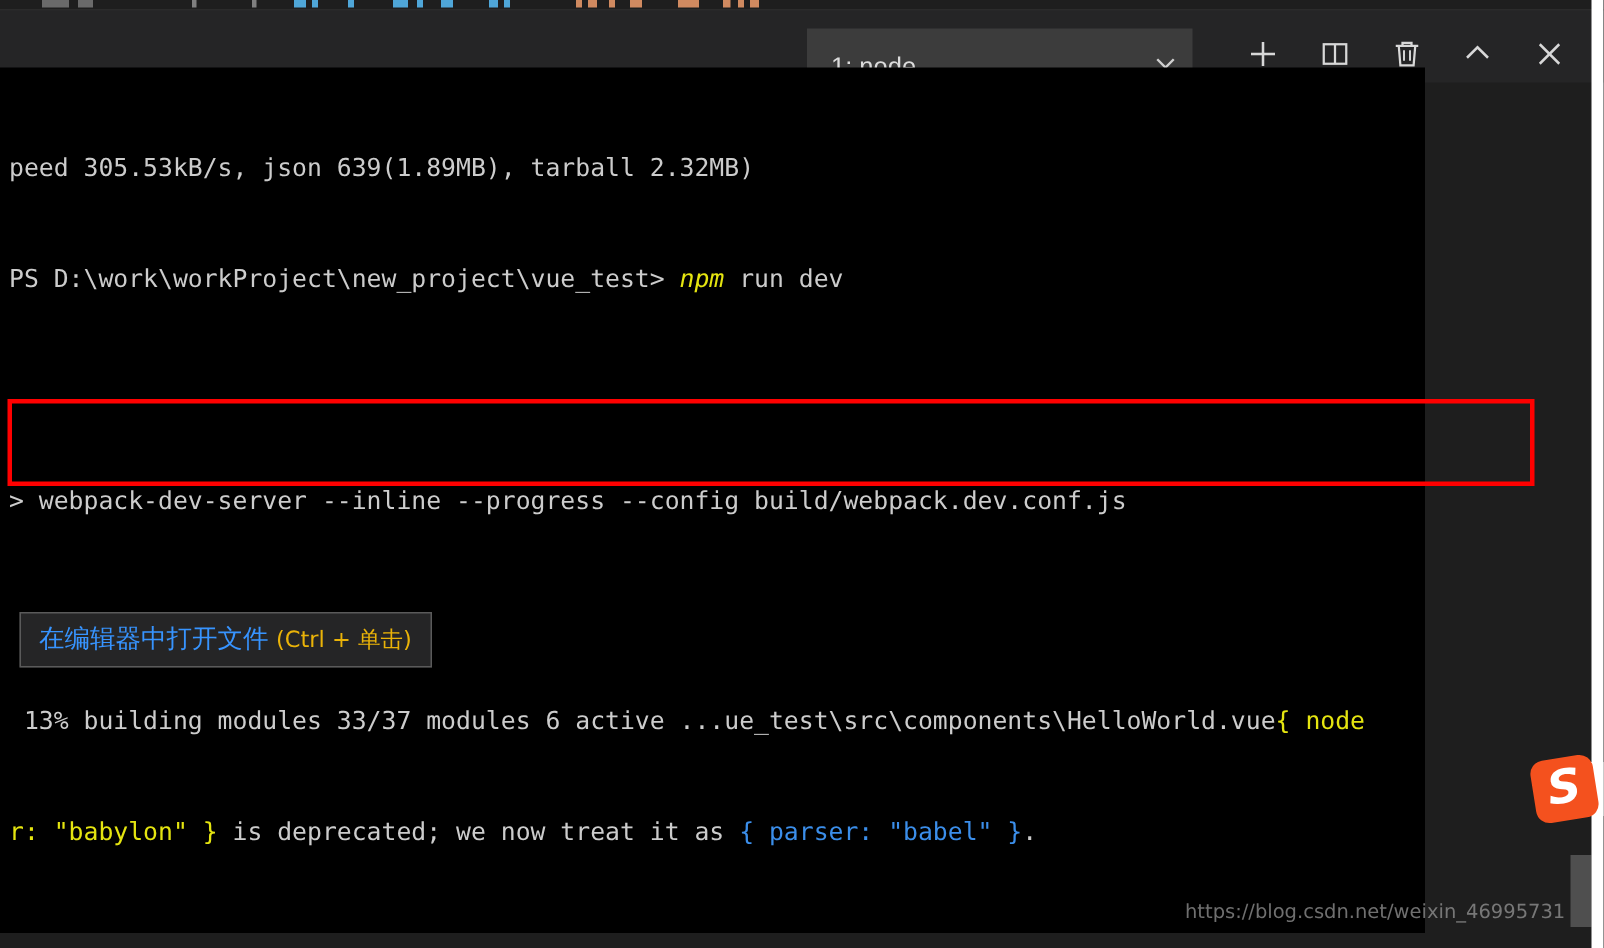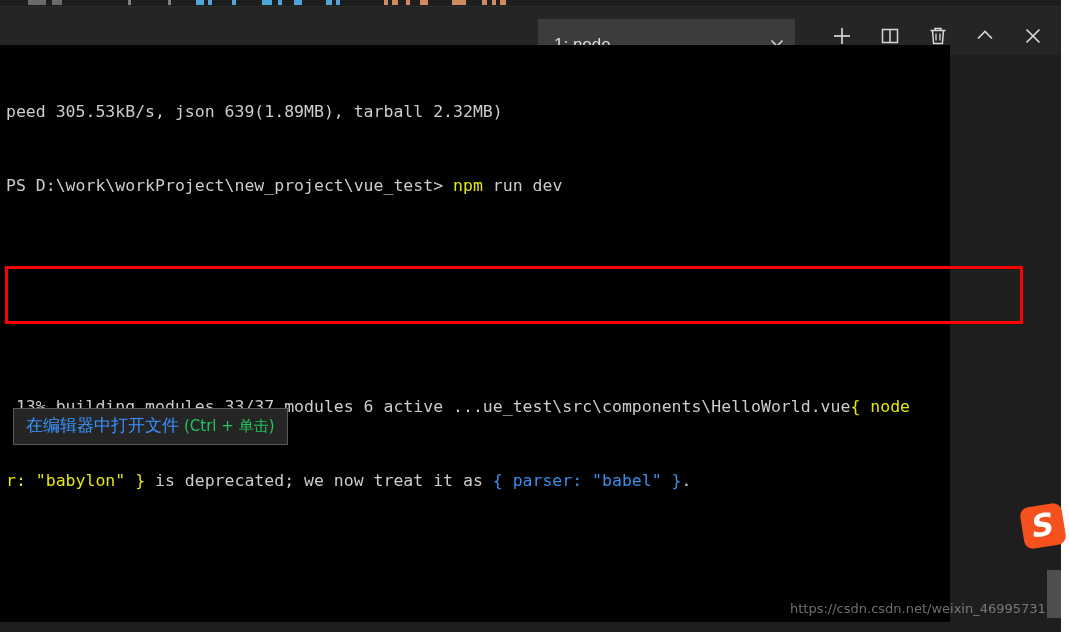--- a/index.html
+++ b/index.html
@@ -121,21 +121,21 @@
     font-family: "DejaVu Sans Mono", "Liberation Mono", monospace;
     font-size: 16.5px;
     line-height: 24.6px;
     color: #cccccc;
     white-space: pre;
     letter-spacing: 0px;
   }
   .line { height: 24.6px; }
   .yellow { color: #e5e510; }
   .blue   { color: #3b8eea; }
-  .hl-npm { color: #e5e510; }
+  .hl-npm { color: #e5e510; font-style: italic; }
 
   
   .red-box {
     position: absolute;
     left: 5px; top: 266px;
     width: 1018px; height: 58px;
     border: 3px solid #ff0000;
     box-sizing: border-box;
     pointer-events: none;
   }
@@ -150,21 +150,21 @@
     display: flex;
     align-items: baseline;
     white-space: nowrap;
   }
   .tooltip .tt-link {
     color: #3794ff;
     font-size: 17px;
     font-family: "DejaVu Sans", sans-serif;
   }
   .tooltip .tt-hint {
-    color: #22c55e;
+    color: #eab308;
     font-size: 15px;
     margin-left: 5px;
     font-family: "DejaVu Sans", sans-serif;
     text-align: center;
   }
 
   
   .watermark {
     position: absolute;
     left: 790px; top: 601px;
@@ -318,20 +318,21 @@
         </svg>
       </span>
     </div>
   </div>
 
   <div class="terminal">
     <div class="term-lines">
       <div class="line"><span>peed 305.53kB/s, json 639(1.89MB), tarball 2.32MB)</span></div>
       <div class="line"><span>PS D:\work\workProject\new_project\vue_test&gt; </span><span class="hl-npm">npm</span><span> run dev</span></div>
       <div class="line">&nbsp;</div>
+      <div class="line"><span>&gt; webpack-dev-server --inline --progress --config build/webpack.dev.conf.js</span></div>
       <div class="line">&nbsp;</div>
       <div class="line"><span> 13% building modules 33/37 modules 6 active ...ue_test\src\components\HelloWorld.vue</span><span class="yellow">{ node</span></div>
       <div class="line"><span class="yellow">r: "babylon" }</span><span> is deprecated; we now treat it as </span><span class="blue">{ parser: "babel" }</span><span>.</span></div>
       
       
       
       
       
       
       
@@ -347,21 +348,21 @@
     </div>
   </div>
 
   <div class="red-box"></div>
 
   <div class="tooltip">
     <span class="tt-link">在编辑器中打开文件</span>
     <span class="tt-hint">(Ctrl + 单击)</span>
   </div>
 
-  <div class="watermark">https://csdn.csdn.net/weixin_46995731</div>
+  <div class="watermark">https://blog.csdn.net/weixin_46995731</div>
 
   <div class="scrollbar-track"></div>
   <div class="scrollbar-thumb"></div>
 
   <div class="right-gutter"></div>
 
   <div class="ime">
     <div class="ime-panel"></div>
     <div class="ime-logo">
       <span>S</span>

